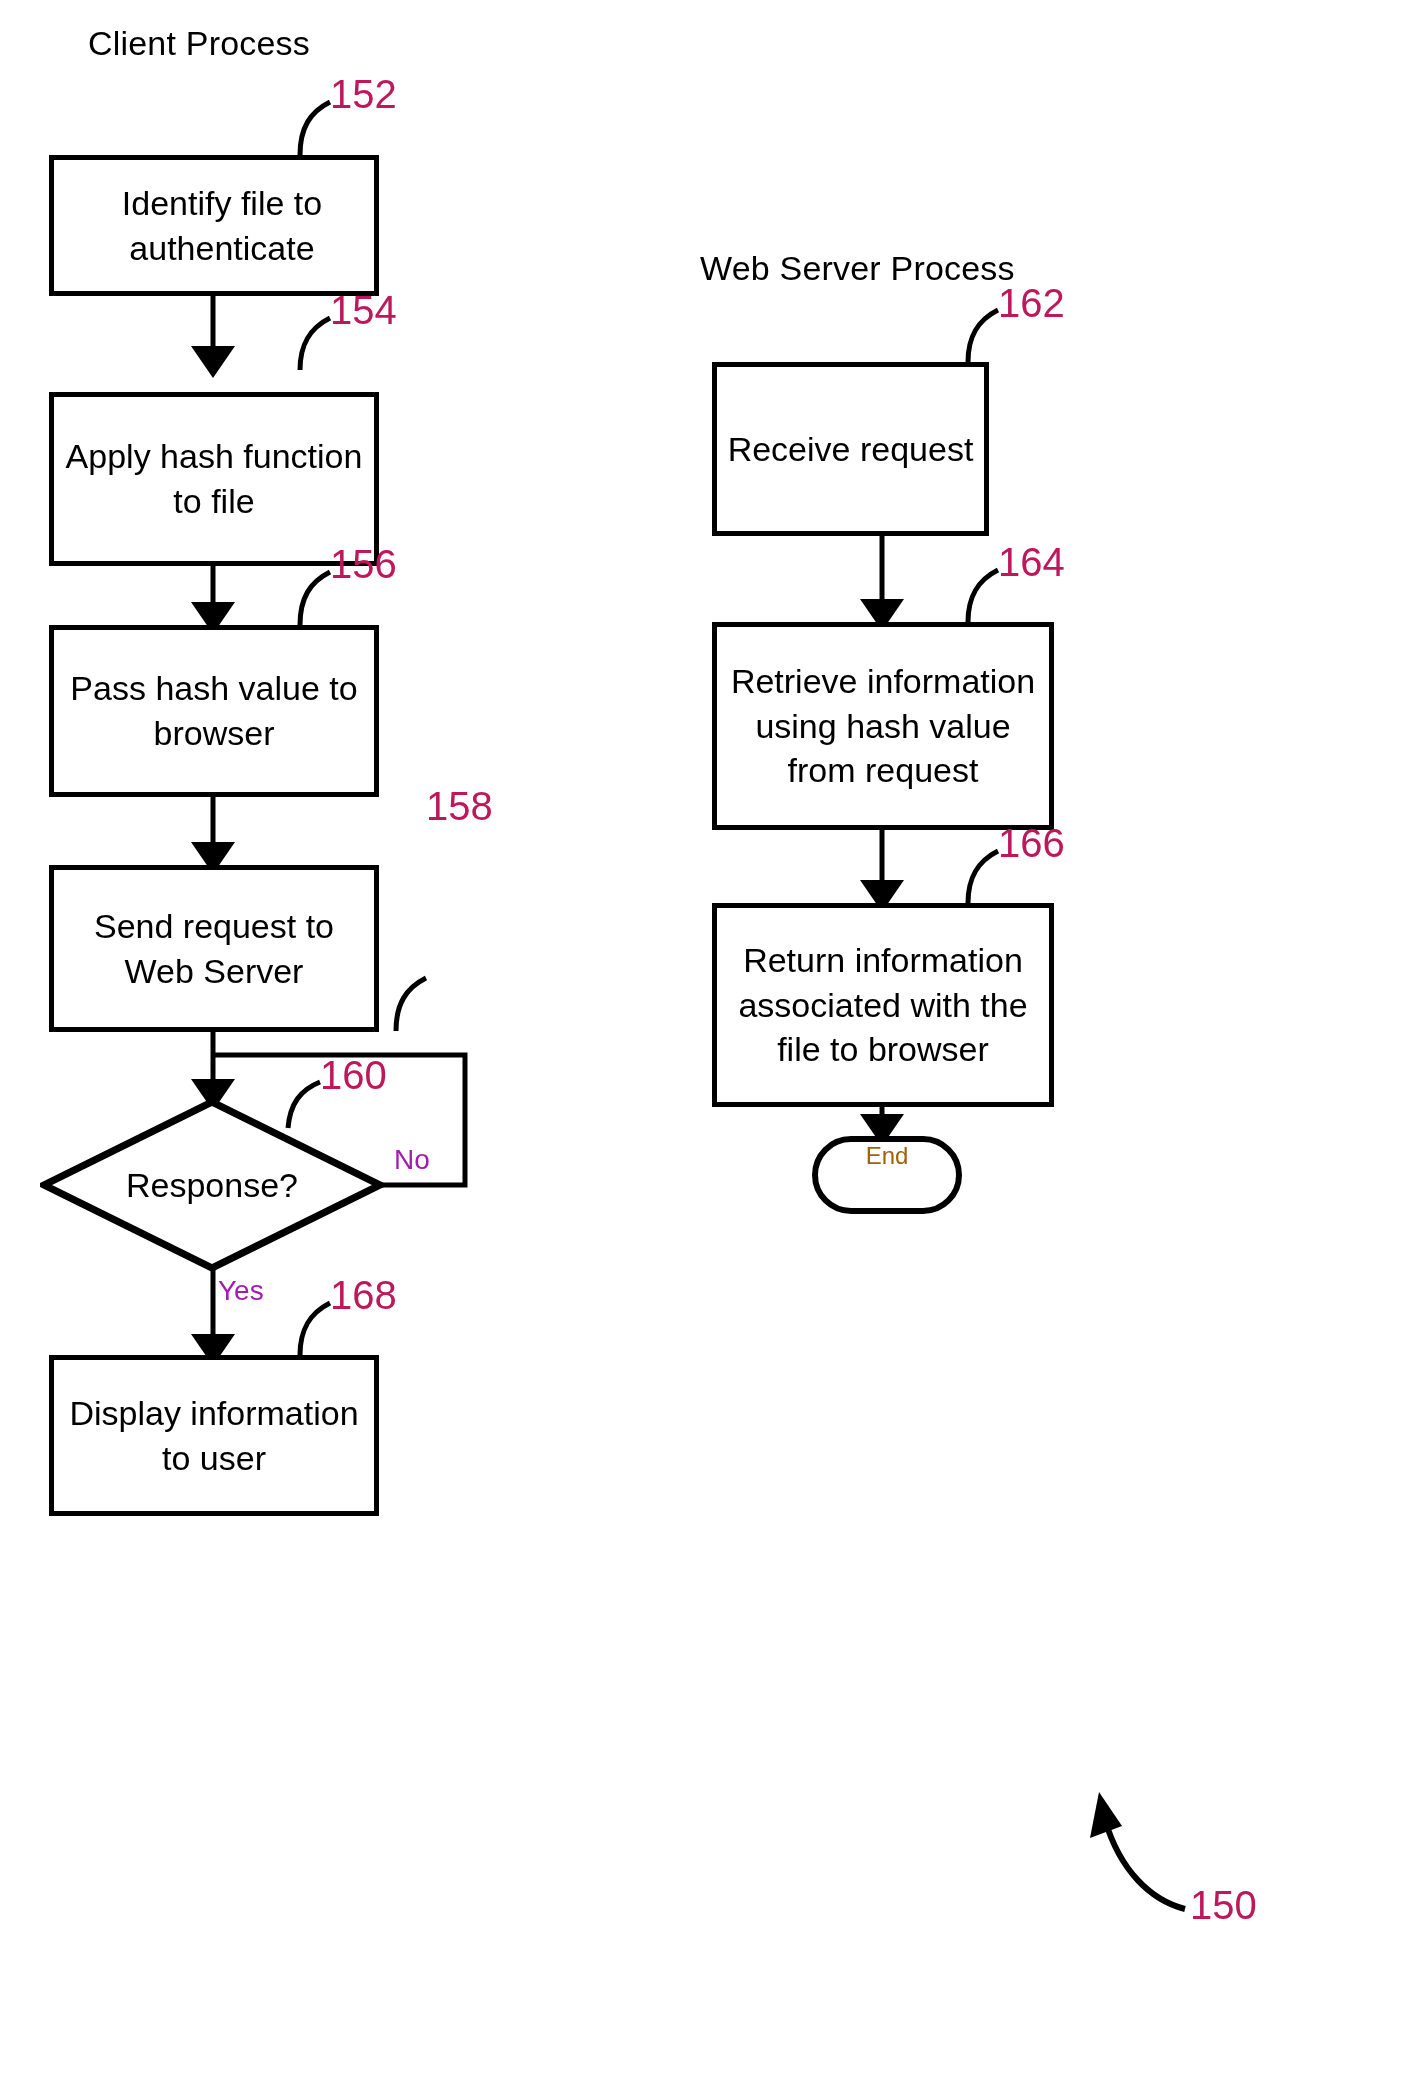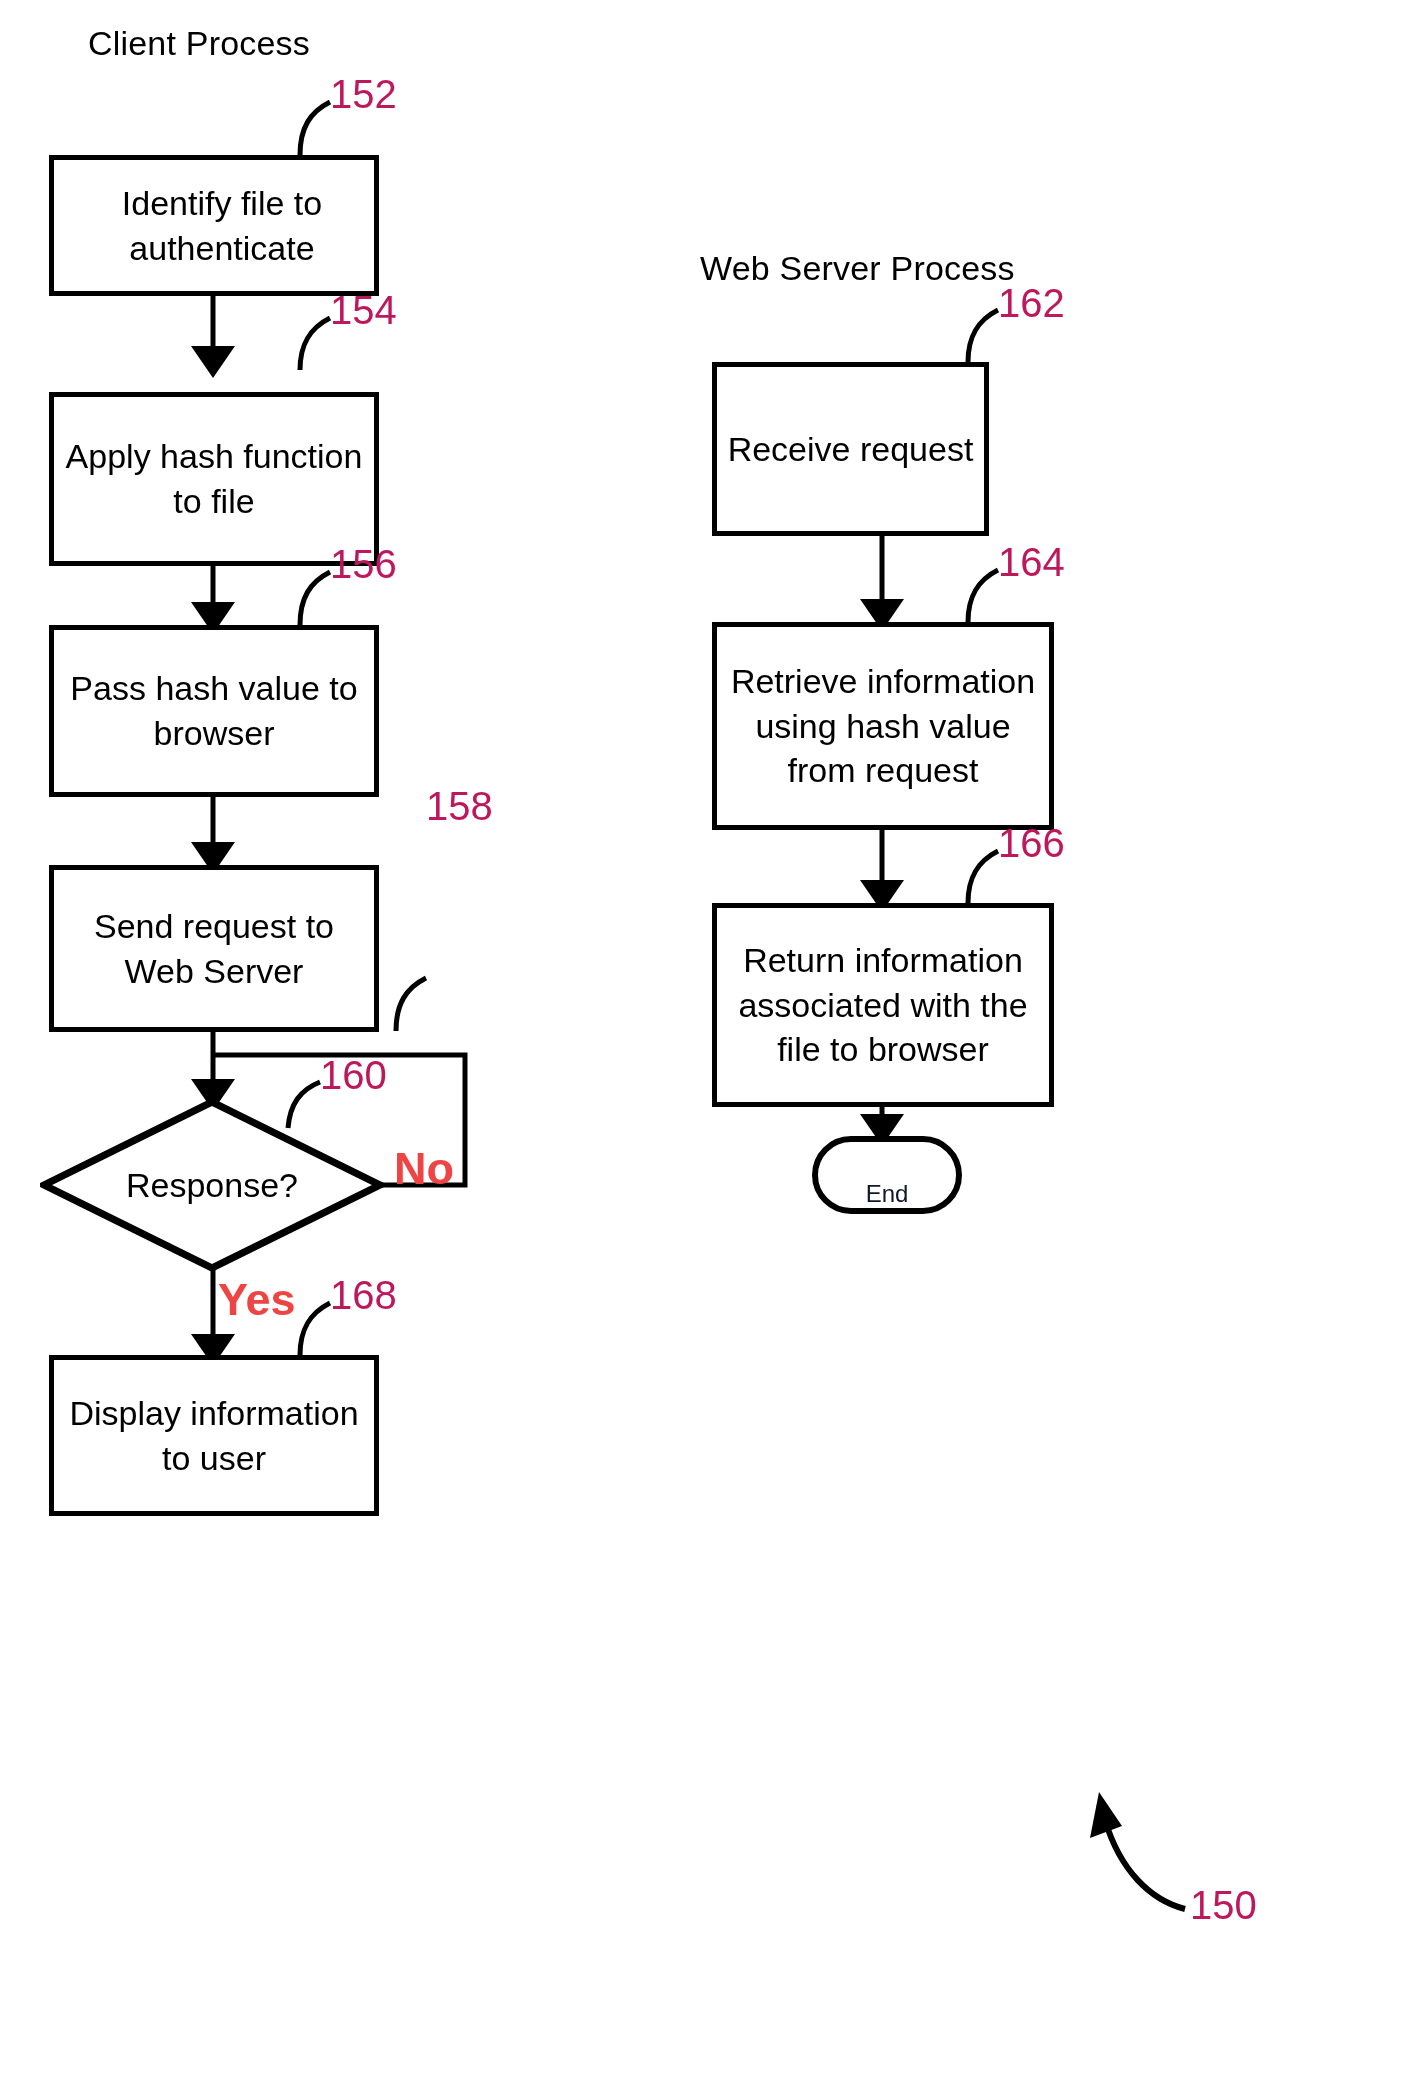--- a/index.html
+++ b/index.html
@@ -22,33 +22,33 @@
 
   .diamond{
     position:absolute;display:flex;align-items:center;justify-content:center;
     text-align:center;font-size:34px;color:#000;
   }
   .diamond svg{position:absolute;left:0;top:0;}
   .diamond .txt{position:relative;z-index:2;}
 
   .term{
     position:absolute;box-sizing:border-box;border:6px solid #000;background:#fff;
-    border-radius:999px;display:flex;align-items:flex-end;justify-content:center;
-    font-size:24px;color:#0f172a;
+    border-radius:999px;display:flex;align-items:flex-start;justify-content:center;
+    font-size:24px;color:#a16207;
   }
 
   .refnum{
     position:absolute;font-size:40px;line-height:1;white-space:nowrap;color:#be185d;
   }
 
   .leader{position:absolute;left:0;top:0;pointer-events:none;}
   .edges{position:absolute;left:0;top:0;pointer-events:none;}
 
   .branch-label{
-    position:absolute;font-size:45px;line-height:1;white-space:nowrap;color:#ef4444;font-weight:bold;
+    position:absolute;font-size:28px;line-height:1;white-space:nowrap;color:#a21caf;
   }
 </style>
 </head>
 <body>
 
 <div id="stage">
 
   <div class="col-title" style="left:88px;top:24px;">Client Process</div>
 
   <div class="col-title" style="left:700px;top:249px;">Web Server Process</div>

